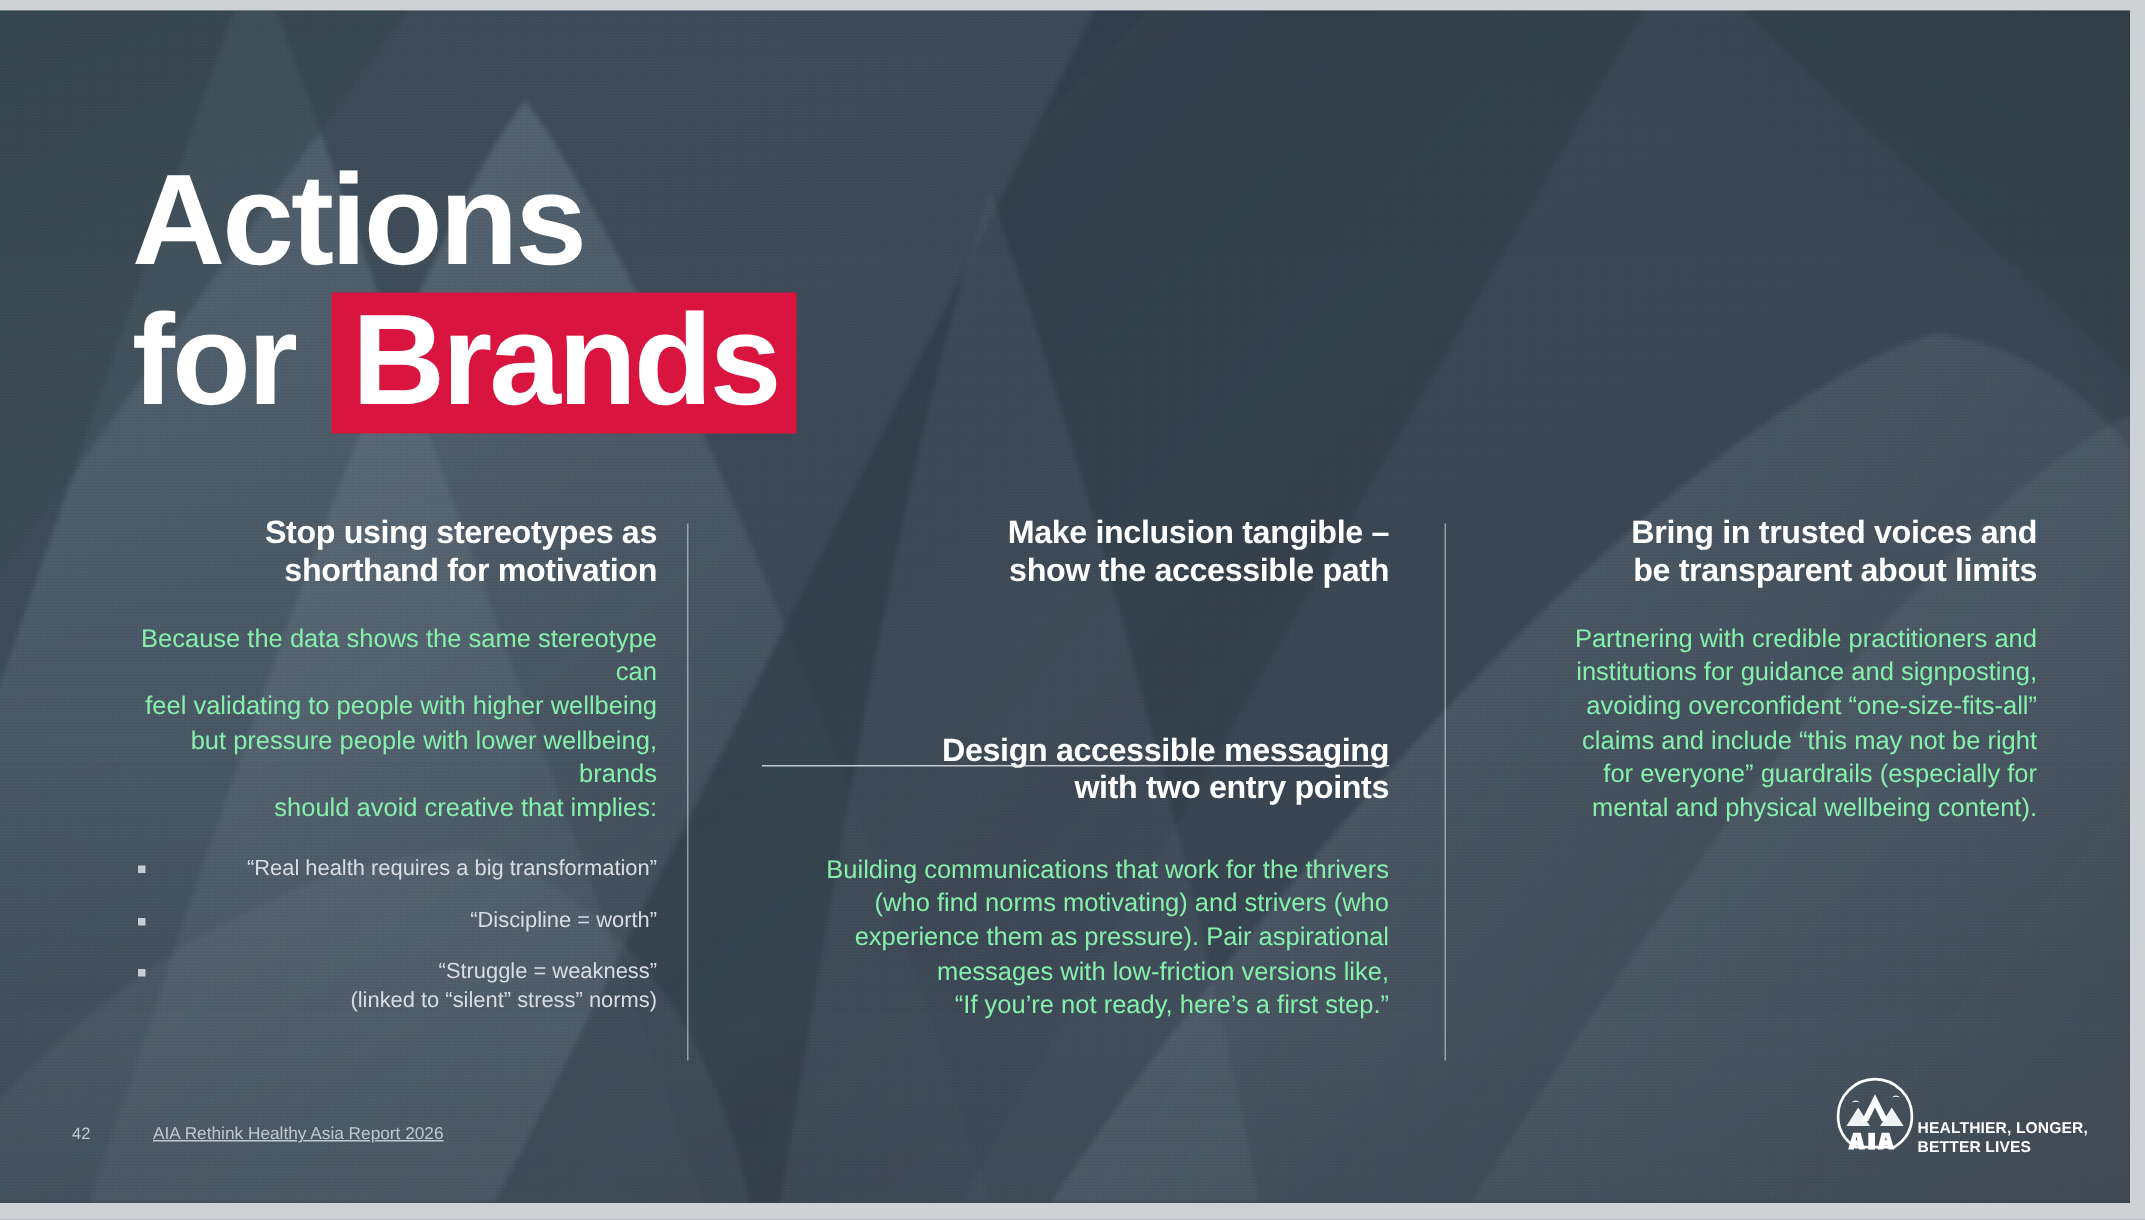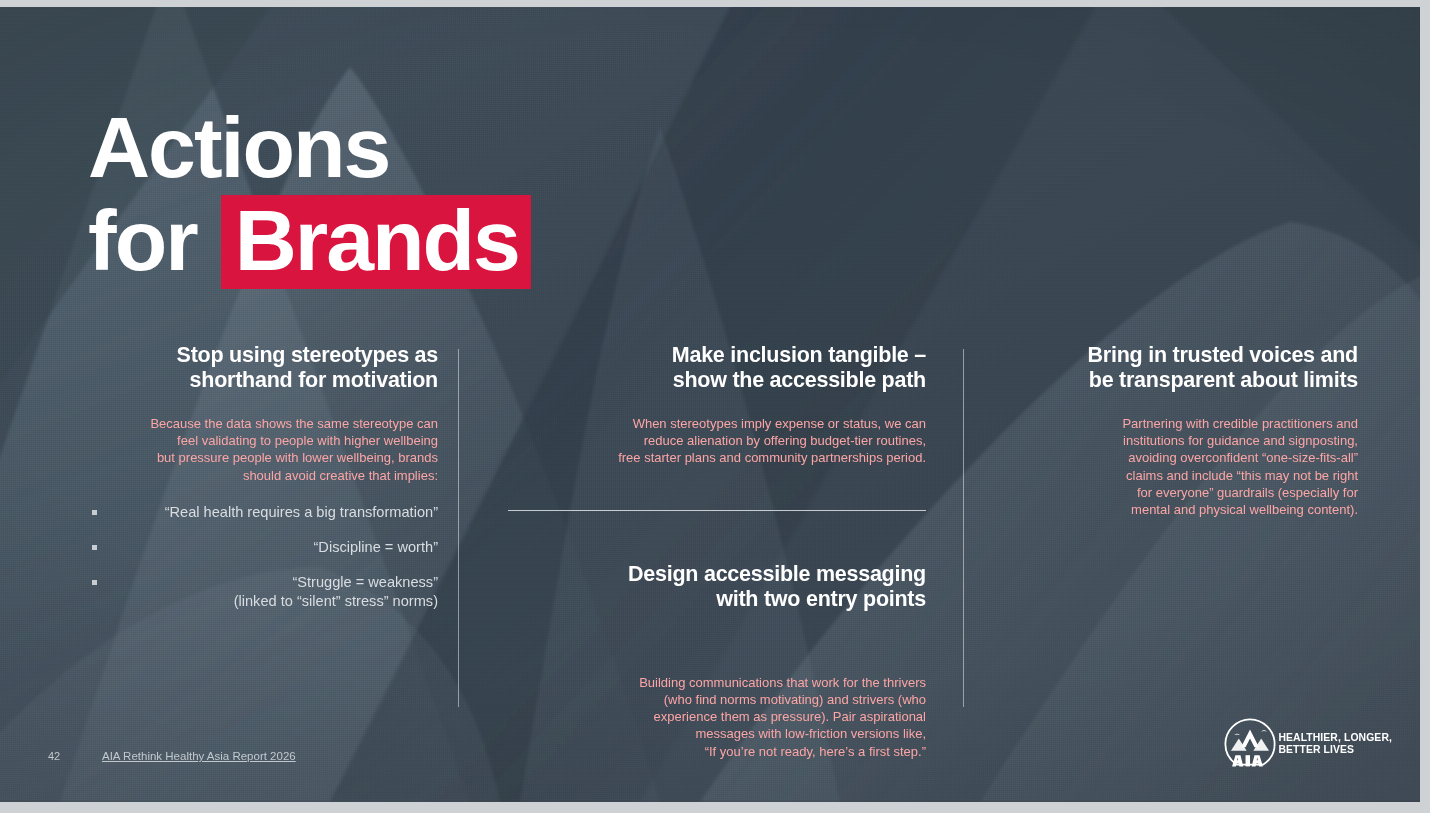--- a/index.html
+++ b/index.html
@@ -80,23 +80,23 @@
 
   .col-heading{
     font-size:21.5px;
     font-weight:700;
     line-height:1.16;
     color:#ffffff;
     letter-spacing:-.25px;
     white-space:pre-line;
   }
   .col-body{
-    font-size:13px;
+    font-size:17px;
     line-height:1.33;
-    color:#fca5a5;
+    color:#86efac;
     margin-top:22px;
     white-space:pre-line;
   }
   .col-body-tight{ margin-top:20px; }
 
   
   .bullets{ list-style:none; margin-top:19px; }
   .bullets li{
     position:relative;
     padding-left:24px;
@@ -153,21 +153,21 @@
     width:54px;
   }
   #footer-title{
     font-size:11.5px; color:#c2c8cd;text-decoration:underline;
   }
 
   
   #logo{
     position:absolute;
     right:28px; bottom:30px;
-    display:flex; align-items:center; 
+    display:flex; align-items:flex-end; 
     z-index:6;
   }
   #logo-mark{ width:56px; height:56px; display:block; }
   #logo-tagline{
     color:#ffffff;
     font-size:10.4px;
     font-weight:700;
     line-height:1.18;
     letter-spacing:.1px;
     white-space:pre-line;
@@ -255,29 +255,26 @@
           <li>“Real health requires a big transformation”</li>
           <li>“Discipline = worth”</li>
           <li>“Struggle = weakness”
 (linked to “silent” stress” norms)</li>
         </ul>
       </div>
 
       <div class="col" id="col-2">
         <div class="col-heading">Make inclusion tangible –
 show the accessible path</div>
-        <div class="col-body">When stereotypes imply expense or status, we can
-reduce alienation by offering budget-tier routines,
-free starter plans and community partnerships period.</div>
 
         <div id="h-divider-col2"></div>
 
         <div class="col-heading" style="margin-top:95px;">Design accessible messaging
 with two entry points</div>
-        <div class="col-body" style="margin-top:62px;">Building communications that work for the thrivers
+        <div class="col-body" style="margin-top:31px;">Building communications that work for the thrivers
 (who find norms motivating) and strivers (who
 experience them as pressure). Pair aspirational
 messages with low-friction versions like,</div>
         <div class="col-body col-body-tight" style="margin-top:0;">“If you’re not ready, here’s a first step.”</div>
       </div>
 
       <div class="col" id="col-3">
         <div class="col-heading">Bring in trusted voices and
 be transparent about limits</div>
         <div class="col-body">Partnering with credible practitioners and

